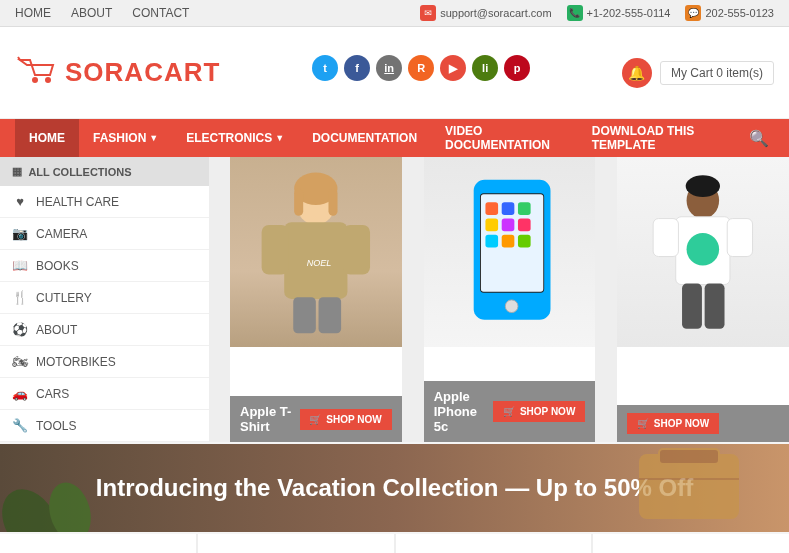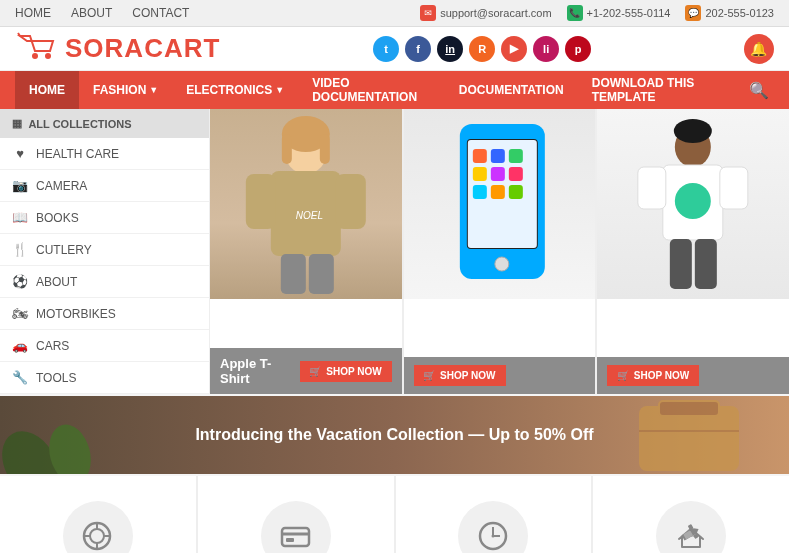--- a/index.html
+++ b/index.html
@@ -10,33 +10,33 @@
     .top-nav { display: flex; gap: 20px; }
     .top-nav a { text-decoration: none; color: #555; font-size: 12px; }
     .top-contact { display: flex; gap: 15px; align-items: center; font-size: 11px; color: #555; }
     .top-contact span { display: flex; align-items: center; gap: 4px; }
     .contact-icon { width: 16px; height: 16px; border-radius: 3px; display: inline-flex; align-items: center; justify-content: center; font-size: 9px; color: white; }
     .icon-email { background: #e74c3c; }
     .icon-phone { background: #27ae60; }
     .icon-chat { background: #e67e22; }
 
     
-    .header { background: white; padding: 4px 15px; display: flex; justify-content: space-between; align-items: center; border-bottom: 1px solid #eee; }
+    .header { background: white; padding: 28px 15px; display: flex; justify-content: space-between; border-bottom: 1px solid #eee; }
     .logo { display: flex; align-items: center; gap: 5px; }
     .logo-icon { width: 45px; height: 35px; }
     .logo-text { font-size: 26px; font-weight: bold; color: #333; letter-spacing: 1px; }
     .logo-text span { color: #e74c3c; }
     .social-icons { display: flex; gap: 6px; }
     .social-btn { width: 26px; height: 26px; border-radius: 50%; display: flex; align-items: center; justify-content: center; font-size: 11px; color: white; font-weight: bold; }
     .s-twitter { background: #1da1f2; }
     .s-facebook { background: #3b5998; }
-    .s-instagram { background: #0f172a; text-decoration: underline; }
+    .s-instagram { background: #737373; text-decoration: underline; }
     .s-rss { background: #f26522; }
     .s-youtube { background: #e74c3c; }
-    .s-linkedin { background: #be185d; }
+    .s-linkedin { background: #4d7c0f; }
     .s-pinterest { background: #bd081c; }
     .cart-area { display: flex; align-items: center; gap: 8px; }
     .cart-bell { width: 30px; height: 30px; border-radius: 50%; background: #e74c3c; display: flex; align-items: center; justify-content: center; color: white; font-size: 14px; }
     .cart-text { font-size: 12px; color: #555; border: 1px solid #ddd; padding: 4px 10px; border-radius: 3px; }
 
     
     .navbar { background: #e74c3c; padding: 0 15px; display: flex; align-items: center; height: 38px; }
     .navbar a { color: white; text-decoration: none; font-size: 12px; font-weight: bold; padding: 0 14px; height: 38px; display: flex; align-items: center; text-transform: uppercase; }
     .navbar a:hover, .navbar a.active { background: rgba(0,0,0,0.15); }
     .navbar a.active { background: rgba(0,0,0,0.2); }
@@ -48,29 +48,29 @@
     .main-content { display: flex; gap: 0; background: white; }
 
     
     .sidebar { width: 210px; min-width: 210px; background: white; border-right: 1px solid #eee; }
     .sidebar-header { background: #e0e0e0; padding: 8px 12px; font-size: 11px; font-weight: bold; color: #555; text-transform: uppercase; display: flex; align-items: center; gap: 6px; }
     .sidebar-item { padding: 8px 12px; border-bottom: 1px solid #f0f0f0; display: flex; align-items: center; gap: 8px; font-size: 12px; color: #555; cursor: pointer; }
     .sidebar-icon { font-size: 13px; width: 16px; text-align: center; }
 
     
     .product-area { flex: 1; display: grid; grid-template-columns: repeat(3, 1fr); gap: 2px; background: #eee; }
-    .product-card { background: white; position: relative; overflow: hidden; }
+    .product-card { background: white; position: relative; overflow: hidden; margin-left: 20px; }
     .product-img-bg { width: 100%; height: 190px; display: flex; align-items: center; justify-content: center; position: relative; }
     .product-overlay { position: absolute; bottom: 0; left: 0; right: 0; background: rgba(0,0,0,0.45); padding: 8px 10px; display: flex; justify-content: space-between; align-items: center; }
     .product-title { color: white; font-size: 13px; font-weight: bold; }
     .shop-btn { background: #e74c3c; color: white; padding: 5px 10px; font-size: 10px; font-weight: bold; border: none; cursor: pointer; display: flex; align-items: center; gap: 4px; text-transform: uppercase; white-space: nowrap; }
 
     
     .banner-section { background: linear-gradient(to right, #5a4a3a, #8b6650, #c9956a); padding: 30px 30px; display: flex; align-items: center; margin-top: 2px; position: relative; overflow: hidden; }
-    .banner-text { color: white; font-size: 16px; font-weight: bold; text-align: center; width: 100%; }
+    .banner-text { color: white; font-size: 24px; font-weight: bold; text-align: center; width: 100%; }
 
     
     .bottom-icons { display: grid; grid-template-columns: repeat(4, 1fr); gap: 2px; background: #eee; margin-top: 2px; }
     .icon-card { background: white; padding: 25px; display: flex; align-items: center; justify-content: center; }
     .icon-circle { width: 70px; height: 70px; border-radius: 50%; background: #f0f0f0; display: flex; align-items: center; justify-content: center; font-size: 28px; color: #888; }
   </style>
 </head>
 <body>
 
 <div class="top-bar">
@@ -111,39 +111,42 @@
     <div class="social-btn s-twitter">t</div>
     <div class="social-btn s-facebook">f</div>
     <div class="social-btn s-instagram">in</div>
     <div class="social-btn s-rss">R</div>
     <div class="social-btn s-youtube">▶</div>
     <div class="social-btn s-linkedin">li</div>
     <div class="social-btn s-pinterest">p</div>
   </div>
   <div class="cart-area">
     <div class="cart-bell">🔔</div>
+    <div class="cart-text">
+      <span>My Cart</span> <span>0 item(s)</span>
+    </div>
   </div>
 </div>
 
 <nav class="navbar">
   <a class="active">HOME</a>
   <a>
     <span class="nav-dropdown">
       <span>FASHION</span>
       <span class="nav-arrow">▼</span>
     </span>
   </a>
   <a>
     <span class="nav-dropdown">
       <span>ELECTRONICS</span>
       <span class="nav-arrow">▼</span>
     </span>
   </a>
+  <a>DOCUMENTATION</a>
   <a>VIDEO DOCUMENTATION</a>
-  <a>DOCUMENTATION</a>
   <a>DOWNLOAD THIS TEMPLATE</a>
   <button class="nav-search">🔍</button>
 </nav>
 
 <div class="main-content">
 
   <div class="sidebar">
     <div class="sidebar-header">
       <span>▦</span>
       <span>ALL COLLECTIONS</span>
@@ -227,20 +230,21 @@
           <rect x="86" y="58" width="14" height="14" rx="3" fill="#cc33ff"></rect>
           <rect x="104" y="58" width="14" height="14" rx="3" fill="#ff3366"></rect>
           <rect x="68" y="76" width="14" height="14" rx="3" fill="#00ccff"></rect>
           <rect x="86" y="76" width="14" height="14" rx="3" fill="#ff9900"></rect>
           <rect x="104" y="76" width="14" height="14" rx="3" fill="#66cc00"></rect>
 
           <circle cx="97" cy="155" r="7" fill="#ddd" stroke="#aaa" stroke-width="1"></circle>
         </svg>
       </div>
       <div class="product-overlay">
+        <span class="product-title">Apple IPhone 5c</span>
         <button class="shop-btn">
           <span>🛒</span>
           <span>SHOP NOW</span>
         </button>
       </div>
     </div>
 
     <div class="product-card">
       <div class="product-img-bg" style="background: linear-gradient(to bottom, #f5f5f5 0%, #e8e8e8 100%);">
         <svg width="100%" height="190" viewBox="0 0 190 190" xmlns="http://www.w3.org/2000/svg">

